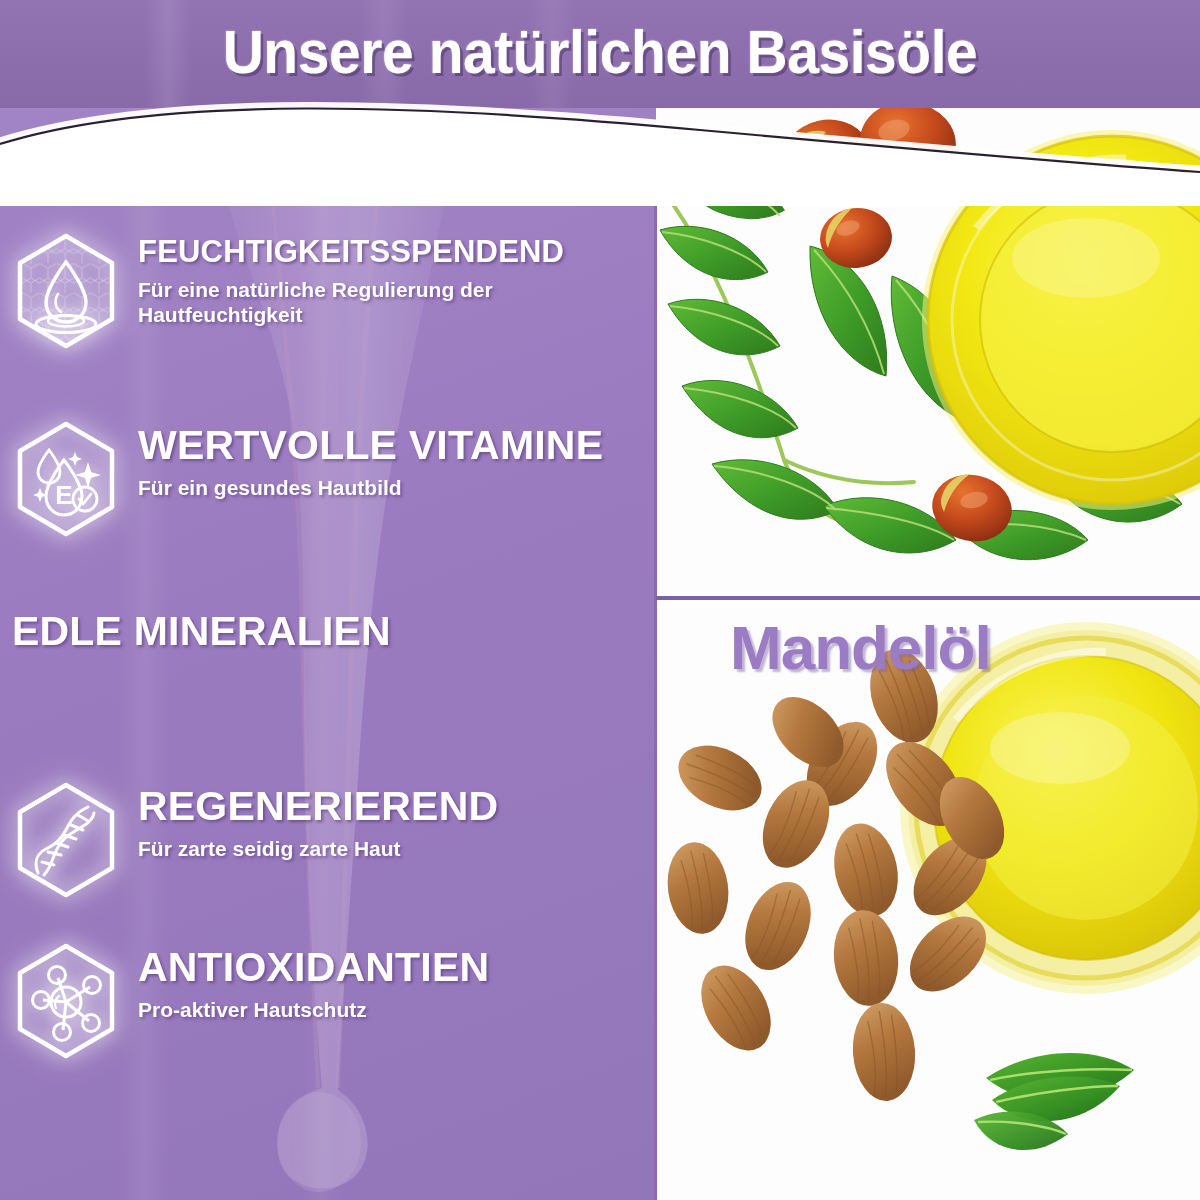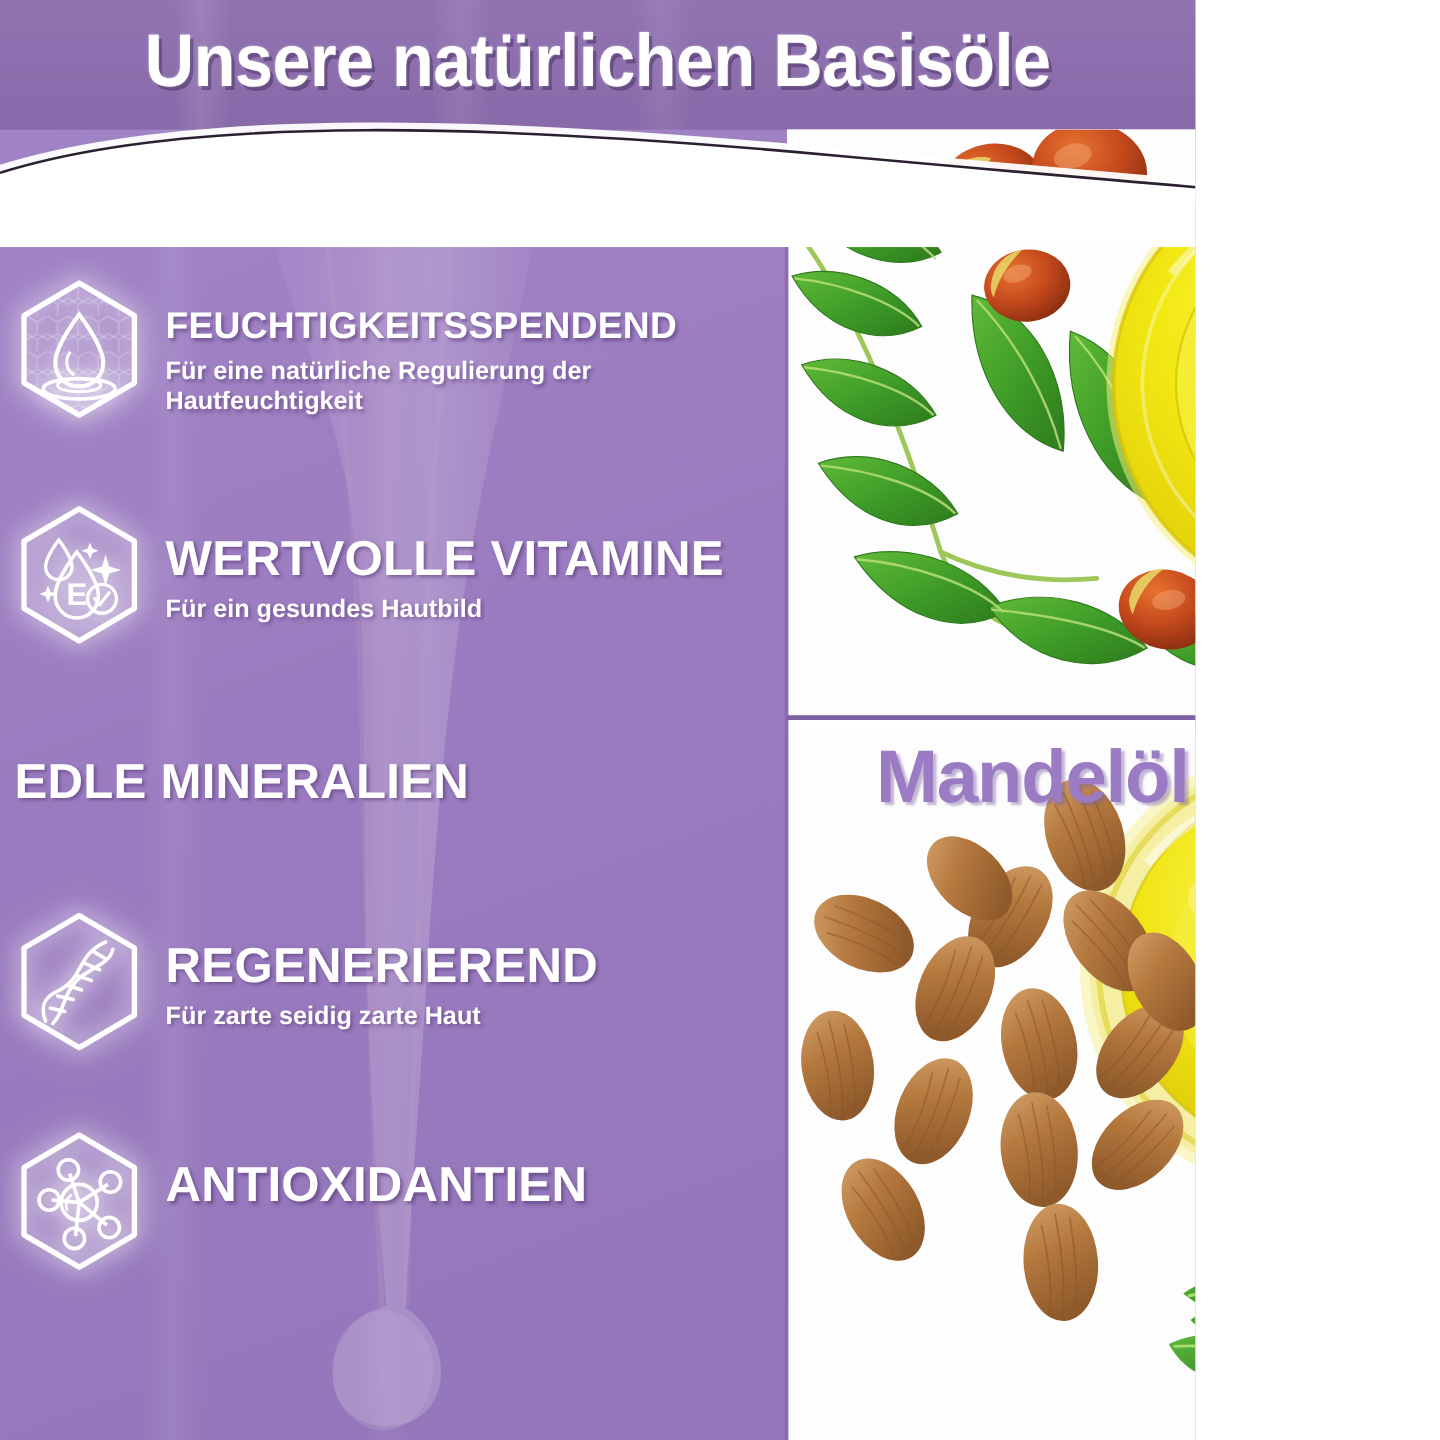--- a/index.html
+++ b/index.html
@@ -1,21 +1,21 @@
 <!DOCTYPE html>
 <html><head>
 <meta charset="utf-8">
 <style>
   html,body{margin:0;padding:0;}
   body{
     width:1200px;height:1200px;overflow:hidden;
     font-family:"Liberation Sans", sans-serif;
     background:#ffffff;
   }
-  .poster{position:relative;width:996px;height:1200px;overflow:hidden;background:#0f172a;}
+  .poster{position:relative;width:1200px;height:1200px;overflow:hidden;background:#0f172a;}
 
   
   .header-band{
     position:absolute;left:0;top:0;width:1200px;height:150px;
     background:#8b6bae;
     overflow:hidden;
   }
   .header-band .band-streaks{
     position:absolute;inset:0;
     background:
@@ -60,30 +60,30 @@
     position:absolute;left:0;top:0;width:656px;height:1092px;
     padding:0;z-index:3;
   }
   .feature{
     position:absolute;left:12px;width:640px;
     display:flex;align-items:flex-start;gap:18px;
   }
   .f0{top:122px;}
   .f1{top:310px;}
   .f2{top:496px;}
-  .f3{top:649px;}
+  .f3{top:671px;}
   .f4{top:832px;}
 
   .hexwrap{
     position:relative;flex:0 0 auto;width:108px;height:118px;margin-top:2px;
     filter:drop-shadow(0 0 9px rgba(255,255,255,.85)) drop-shadow(0 0 16px rgba(255,255,255,.45));
   }
   .hexwrap svg{display:block;width:108px;height:118px;}
 
-  .ftext{flex:1 1 auto;padding-top:6px;margin-top:20px;}
+  .ftext{flex:1 1 auto;padding-top:6px;}
   .ftitle{
     color:#ffffff;font-size:41px;font-weight:bold;letter-spacing:.2px;
     line-height:1.05;margin:0 0 8px 0;
     text-shadow:2px 2px 3px rgba(80,50,110,.55);
     white-space:nowrap;
   }
   .ftitle.small{font-size:31px;}
   .fsub{
     color:#ffffff;font-size:21px;font-weight:bold;line-height:1.22;margin:0;
     text-shadow:2px 2px 3px rgba(80,50,110,.5);
@@ -242,20 +242,21 @@
               <circle cx="80" cy="43" r="8.5"></circle>
               <circle cx="29" cy="58" r="8.5"></circle>
               <circle cx="50" cy="90" r="8.5"></circle>
               <circle cx="79" cy="81" r="8.5"></circle>
             </g>
             <path d="M47,54 C43,57 42,62 44,66" fill="none" stroke="#ffffff" stroke-width="2.2" stroke-linecap="round"></path>
           </svg>
         </div>
         <div class="ftext">
           <p class="ftitle">ANTIOXIDANTIEN</p>
+          <p class="fsub">Pro-aktiver Hautschutz</p>
         </div>
       </div>
 
     </div>
   </div>
 
   <div class="right-col">
 
     <div class="photo-card photo-top">
       <svg class="photo-svg" width="544" height="488" viewBox="0 0 544 488">

